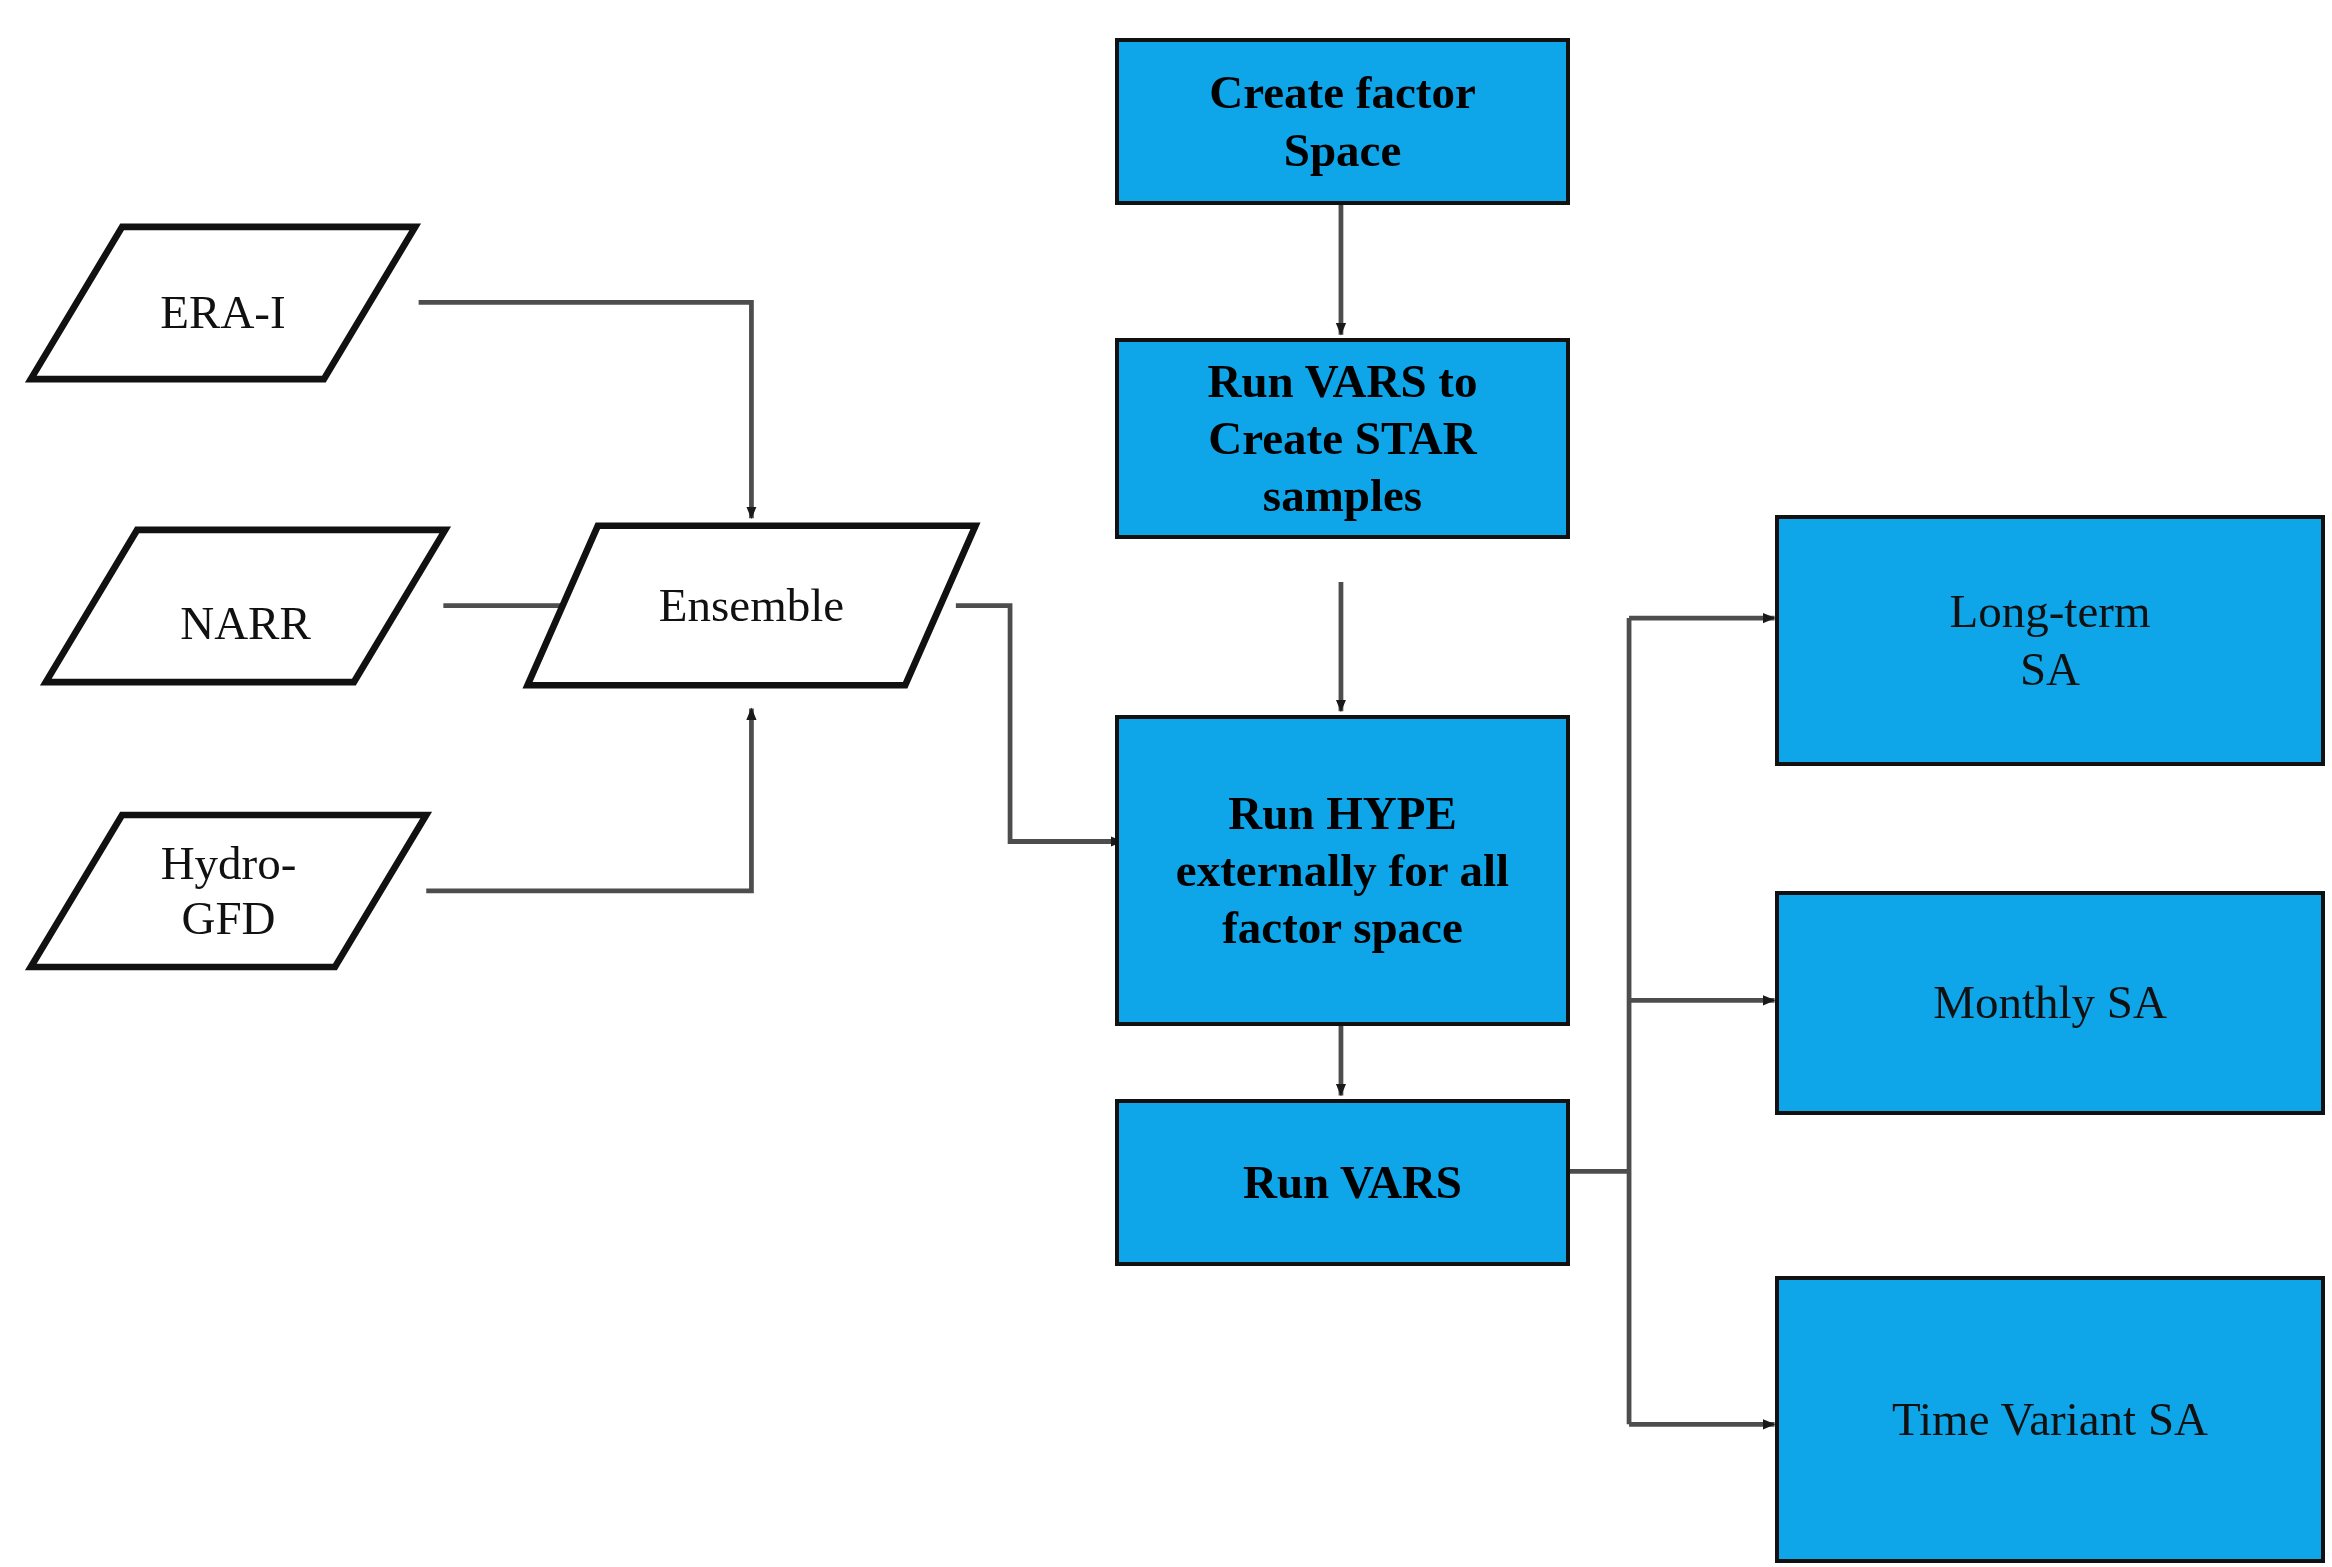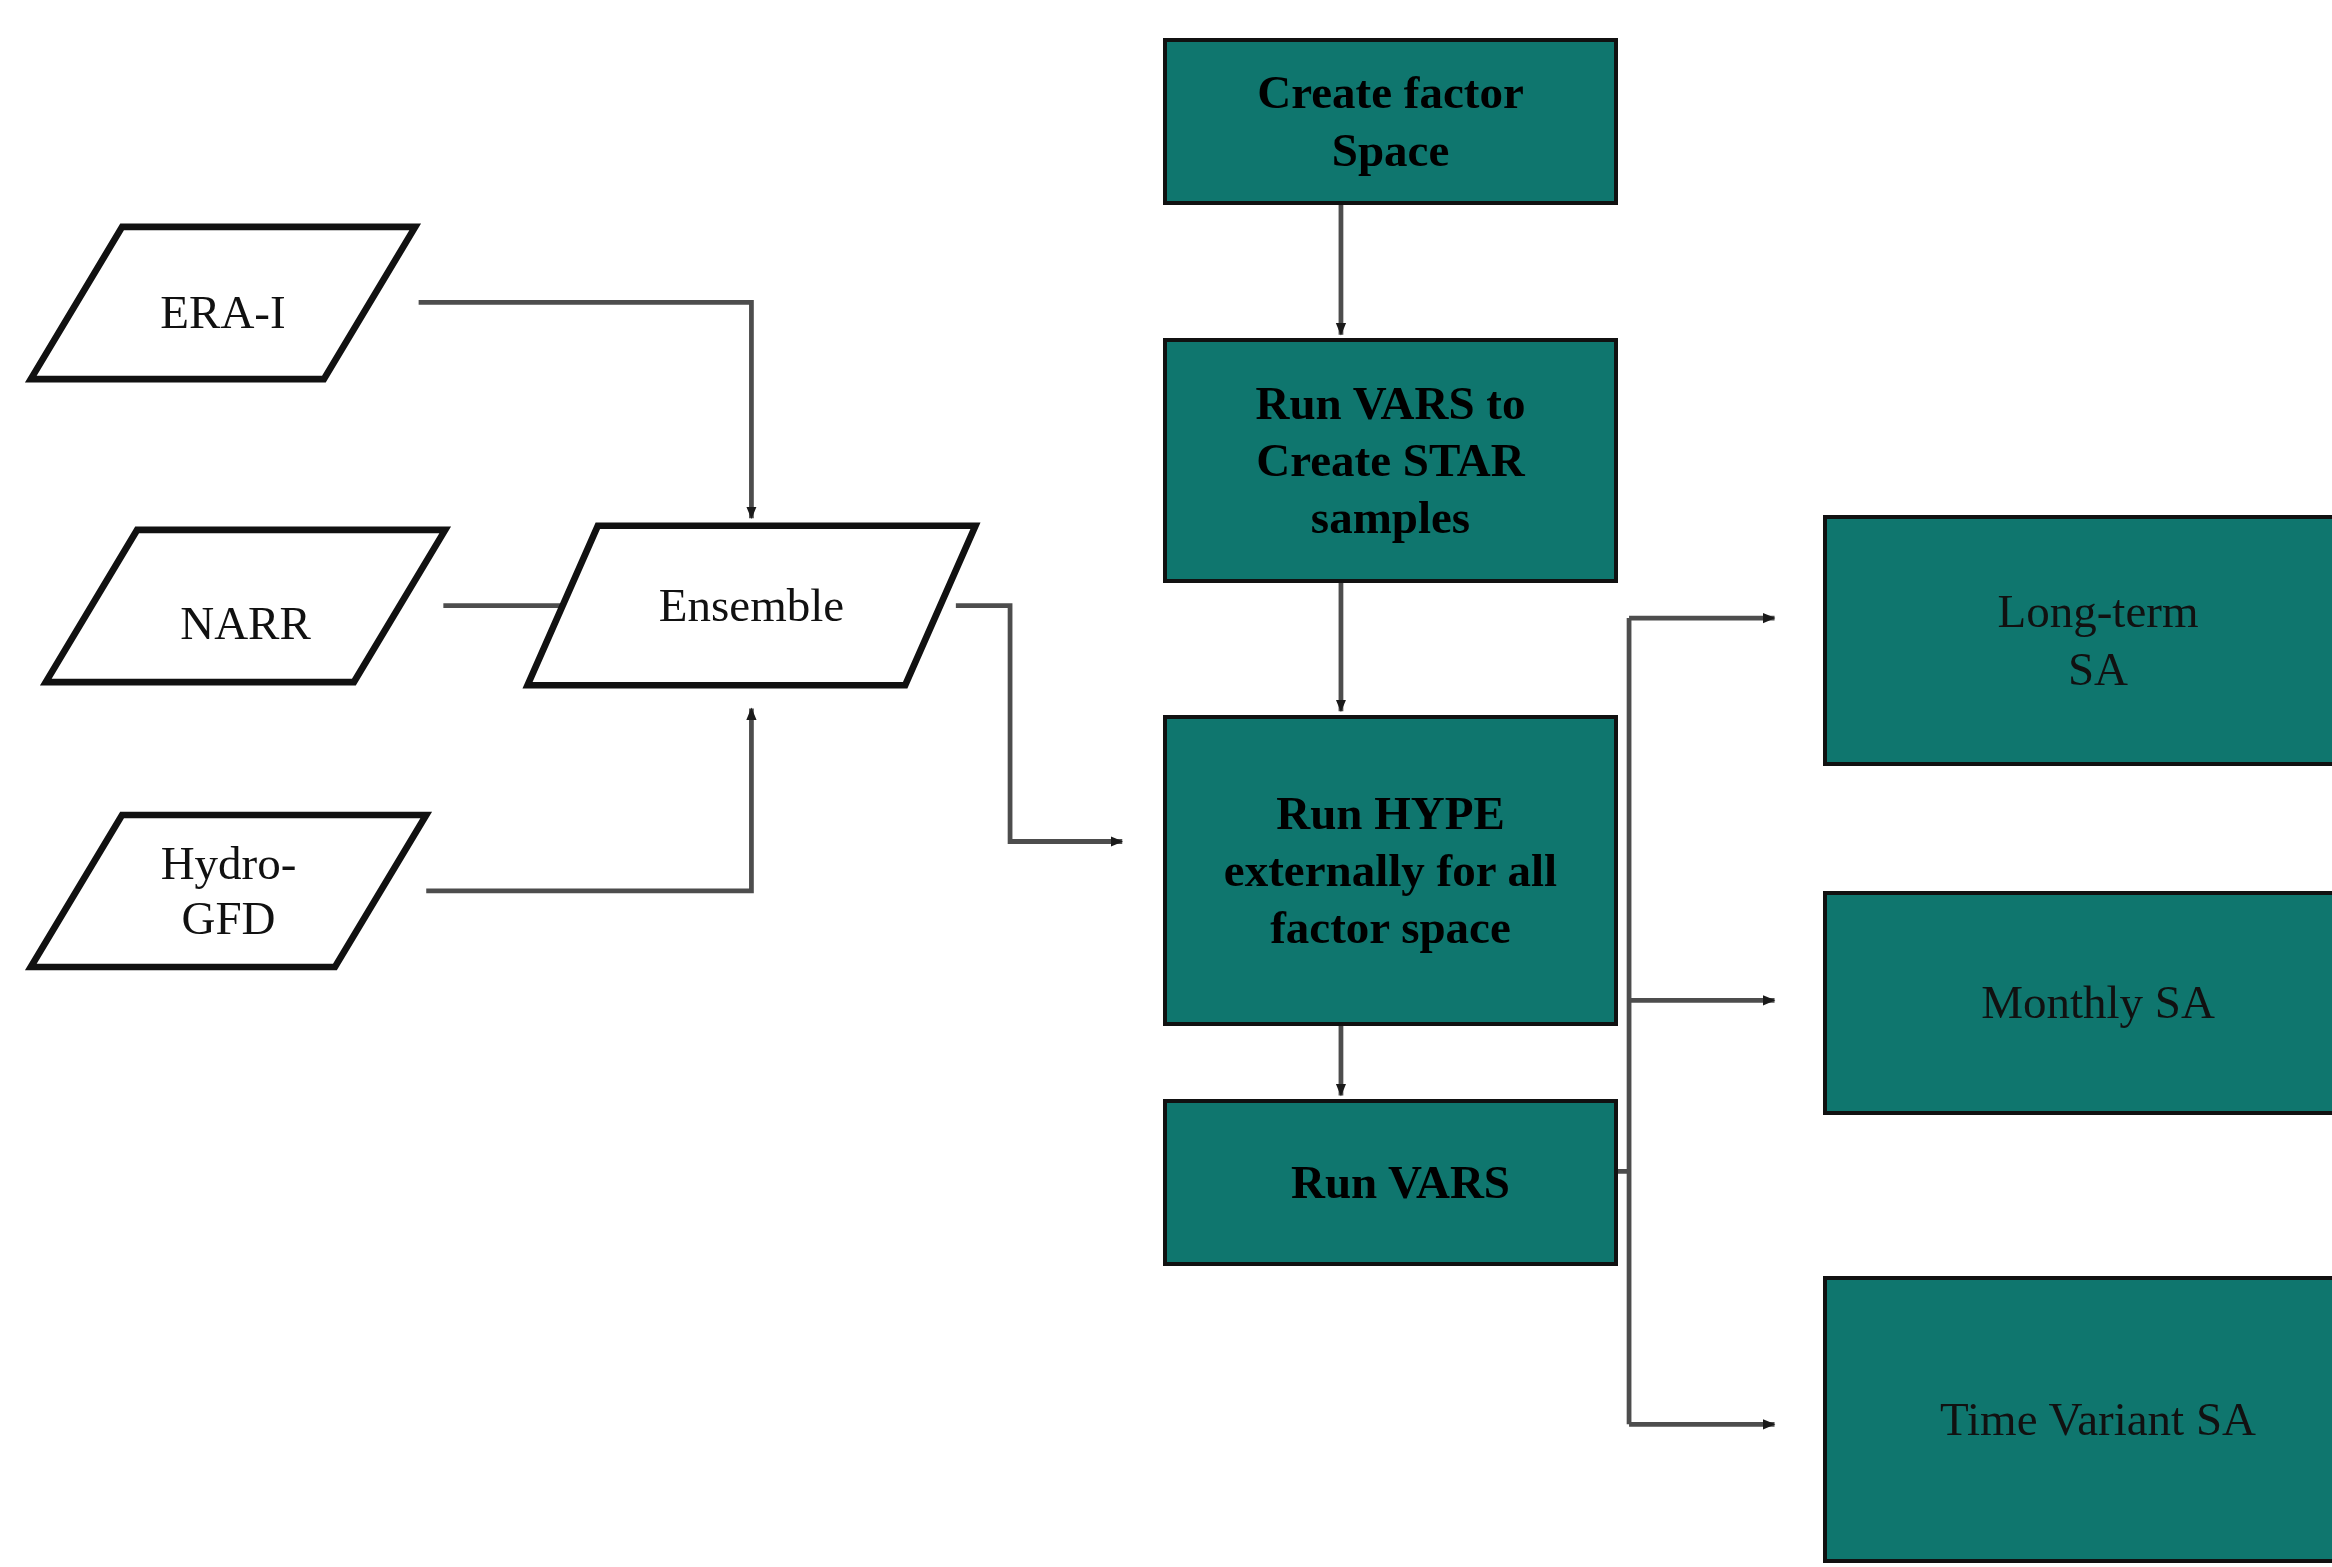--- a/index.html
+++ b/index.html
@@ -22,28 +22,27 @@
     left: 0;
     top: 0;
     width: 2332px;
     height: 1567px;
     pointer-events: none;
   }
   
   .node-rect {
     position: absolute;
     box-sizing: border-box;
-    background: #0f766e;
+    background: #0ea5e9;
     border: 4.8px solid #111111;
     display: flex;
     align-items: center;
     justify-content: center;
     text-align: center;
     z-index: 3;
-    margin-left: 48px;
   }
   .node-rect .label {
     display: block;
     width: 100%;
     padding: 0 13.3px;
     box-sizing: border-box;
     white-space: pre-line;
   }
   .proc .label {
     font-weight: bold;
@@ -150,21 +149,21 @@
       <polygon points="78,4 476,4 402,172 4,172" fill="#ffffff" stroke="#111111" stroke-width="7"></polygon>
     </svg>
     <span class="label">Ensemble</span>
   </div>
 
   <div class="node-rect proc" style="left:1115px; top:38px; width:455px; height:167px;">
     <span class="label">Create factor
 Space</span>
   </div>
 
-  <div class="node-rect proc" style="left:1115px; top:338px; width:455px; height:245px;">
+  <div class="node-rect proc" style="left:1115px; top:338px; width:455px; height:201px;">
     <span class="label">Run VARS to
 Create STAR
 samples</span>
   </div>
 
   <div class="node-rect proc" style="left:1115px; top:715px; width:455px; height:311px;">
     <span class="label">Run HYPE
 externally for all
 factor space</span>
   </div>

